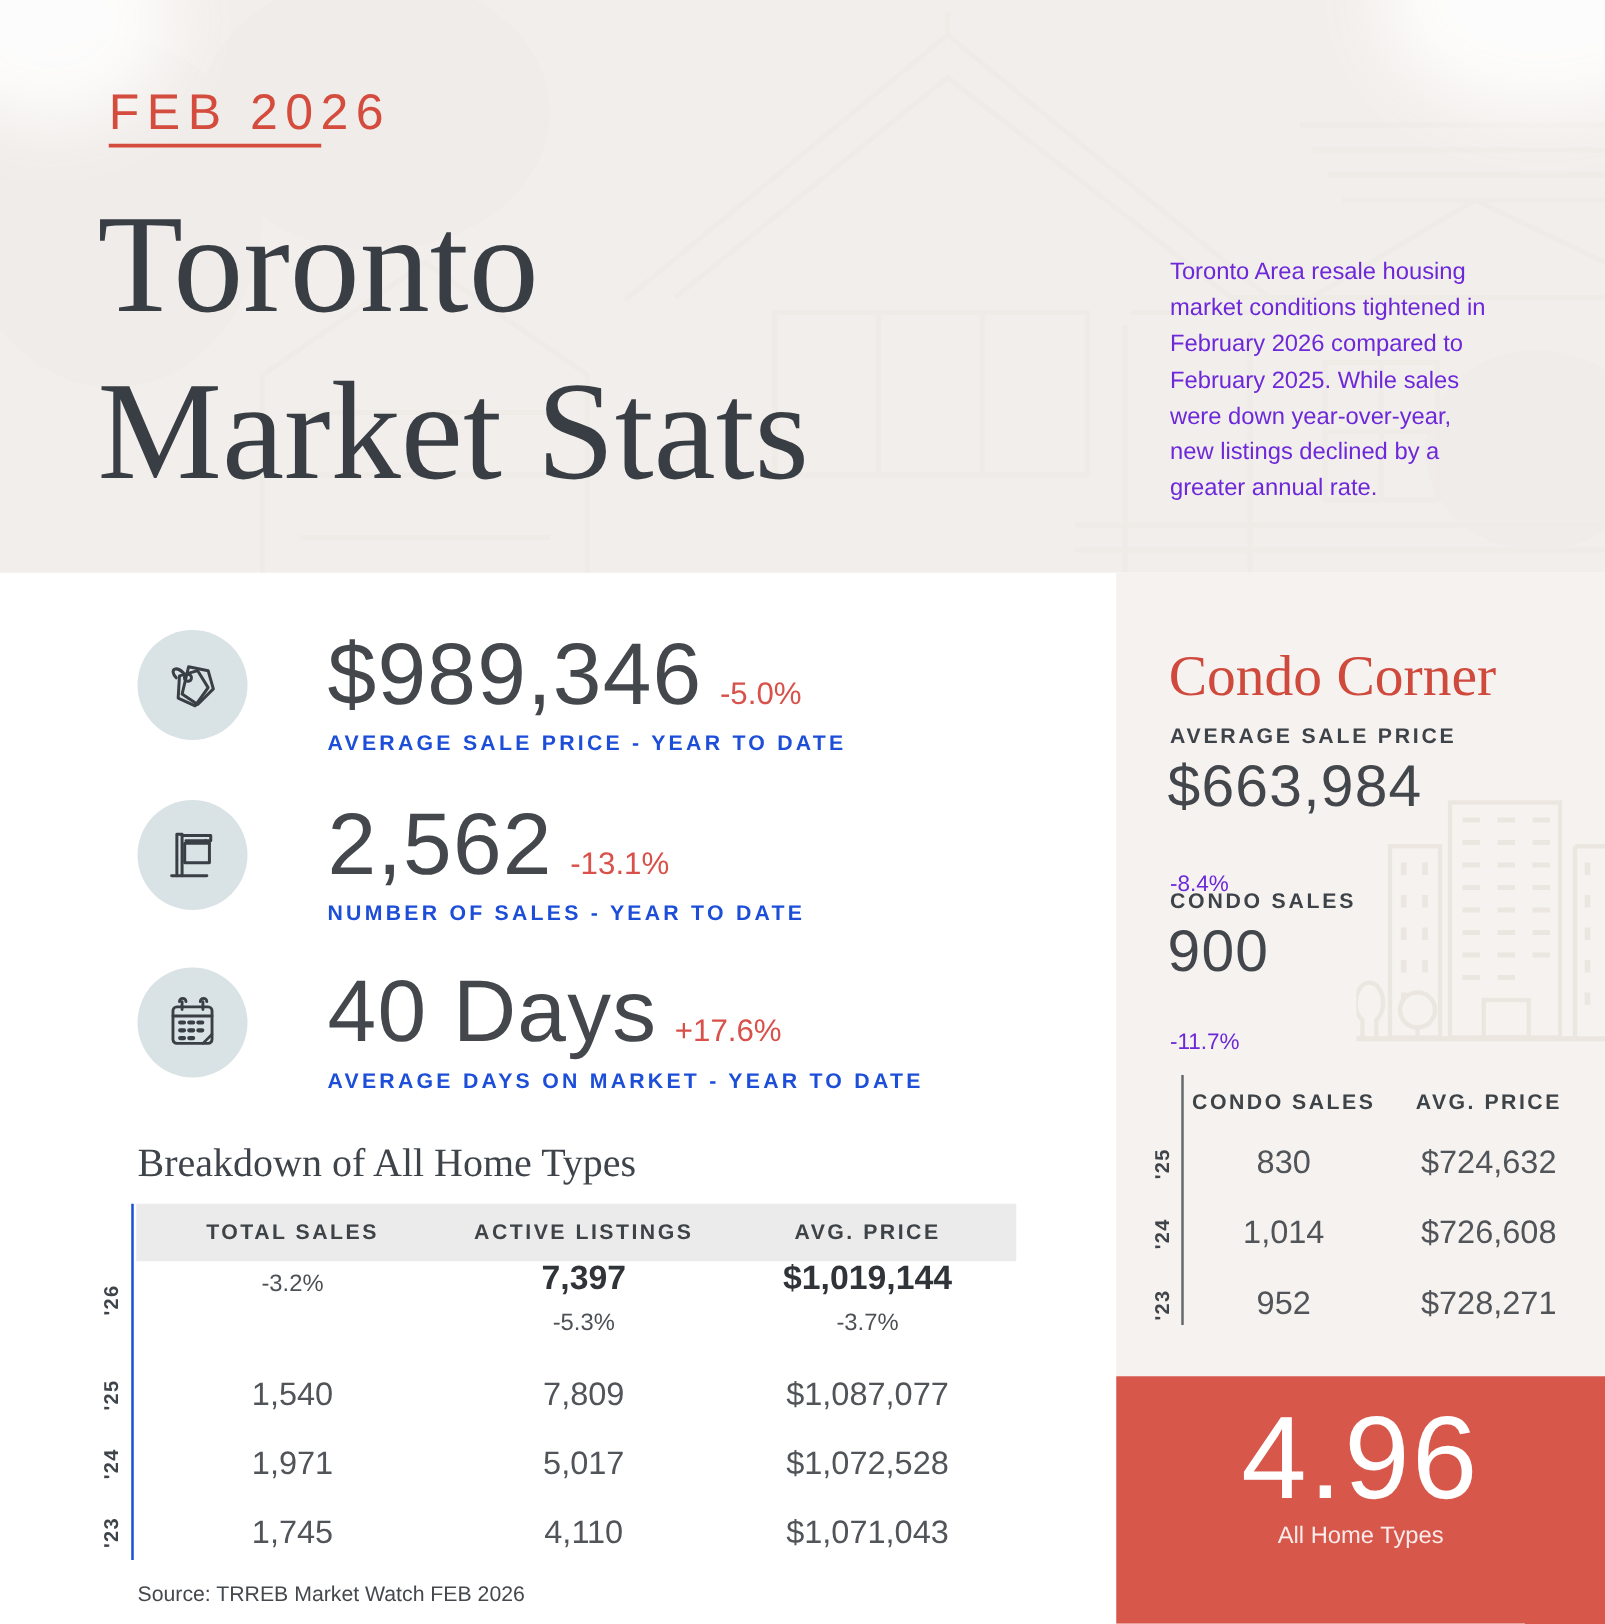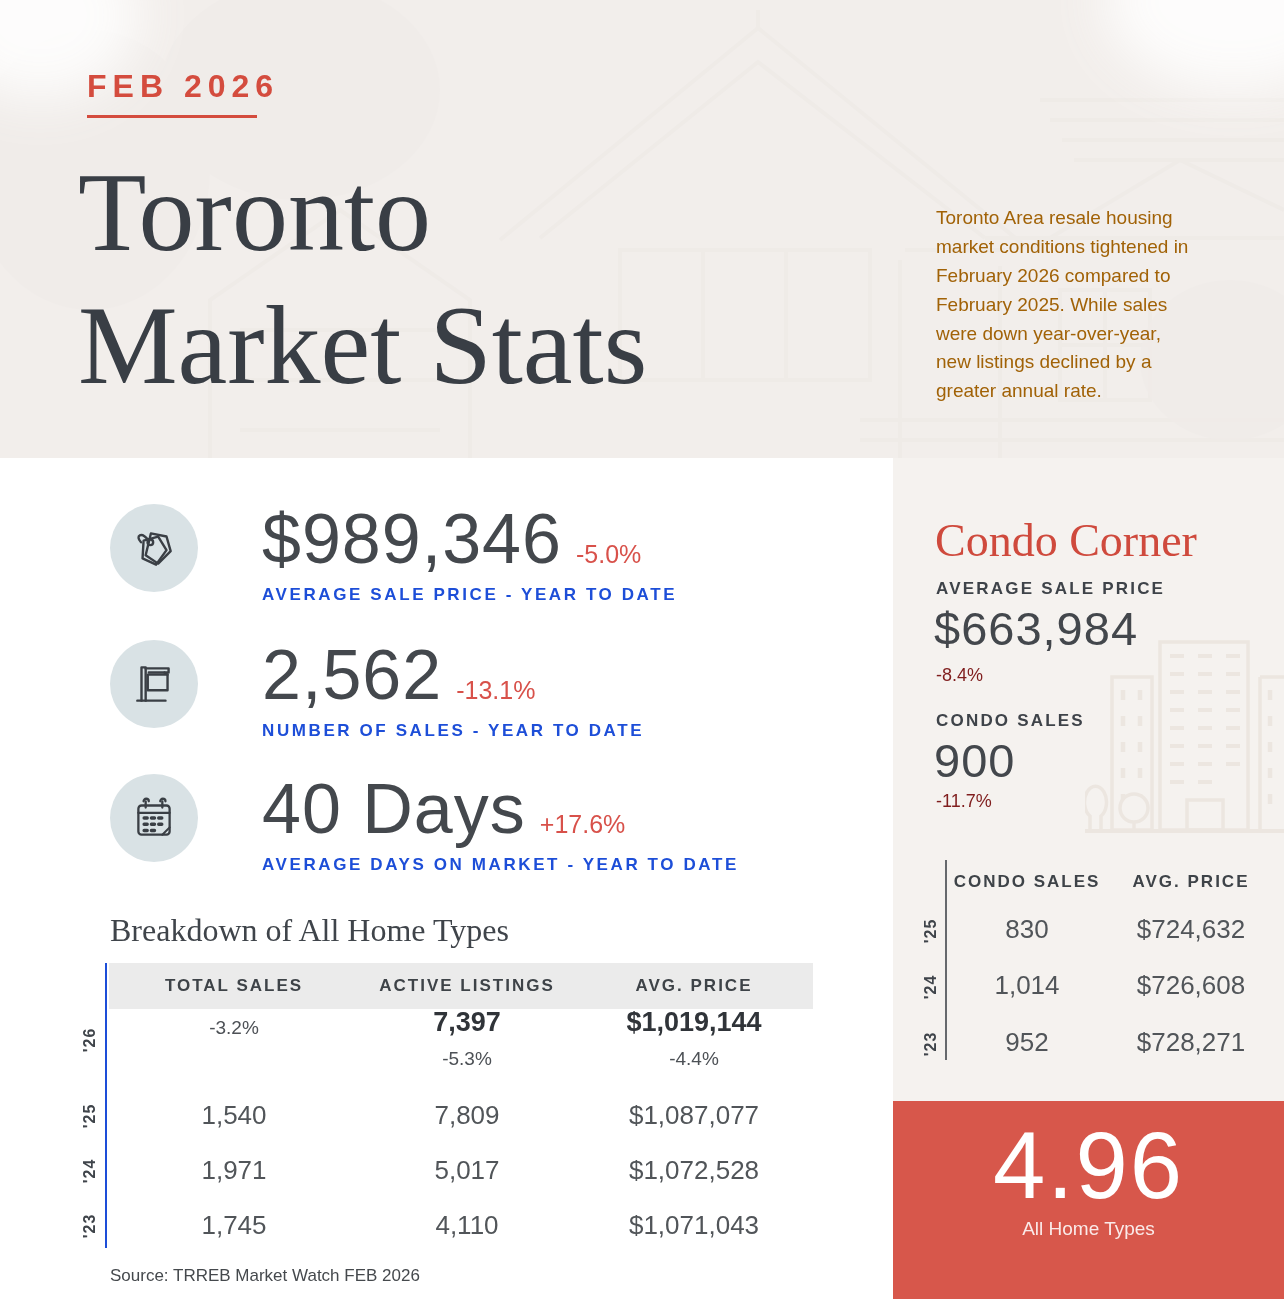--- a/index.html
+++ b/index.html
@@ -8,31 +8,31 @@
     position:relative; overflow:hidden; background:#ffffff;
     font-family:"Liberation Sans", sans-serif; color:#45494e;
   }
   
   .banner { position:absolute; left:0; top:0; width:1284px; height:458px; background:#f1eeeb; overflow:hidden; }
   .banner .photo { position:absolute; left:0; top:0; }
   .corner-glow { position:absolute; background:#ffffff; filter:blur(26px); border-radius:50%; opacity:.85; }
   .glow-tl { left:-60px; top:-70px; width:200px; height:170px; }
   .glow-tr { right:-80px; top:-90px; width:260px; height:180px; }
   .issue {
-    position:absolute; left:87px; top:68px; font-size:32px; font-weight:bold;
+    position:absolute; left:87px; top:68px; font-size:40px; font-weight:normal;
     letter-spacing:6px; color:#d44c3e;
   }
   .issue-underline { position:absolute; left:87px; top:115px; width:170px; height:3px; background:#d44c3e; }
   .main-title {
     position:absolute; left:78px; top:146px; font-family:"Liberation Serif", serif;
     font-size:112px; line-height:1.19; color:#393e45; font-weight:400;
   }
   .intro {
     position:absolute; left:936px; top:204px; width:256px;
-    font-size:19px; line-height:1.52; color:#a16207;
+    font-size:19px; line-height:1.52; color:#6d28d9;
   }
   
   .stat { position:absolute; left:110px; display:flex; align-items:flex-start;gap:12px; }
   .stat-1 { top:502px; } .stat-2 { top:638px; } .stat-3 { top:772px; }
   .stat-icon {
     width:88px; height:88px; border-radius:50%; background:#d9e2e5; flex:0 0 88px;
     display:flex; align-items:center; justify-content:center; margin-right:52px; margin-top:2px;
   }
   .stat-value {
     font-size:70px; line-height:1.06; font-weight:300; color:#44484d; letter-spacing:1px;
@@ -64,21 +64,21 @@
   .y26 { top:68px; } .y25 { top:144px; } .y24 { top:199px; } .y23 { top:254px; }
   .source { position:absolute; left:110px; top:1266px; font-size:17px; color:#45494d; }
   
   .panel { position:absolute; left:893px; top:458px; width:391px; height:643px; background:#f5f2ef; overflow:hidden; }
   .condo-art { position:absolute; left:192px; top:182px; }
   .condo-title { position:absolute; left:42px; top:56px; font-family:"Liberation Serif", serif; font-size:46px; color:#cf4a3d; }
   .p-label { position:absolute; left:43px; font-size:17px; font-weight:700; letter-spacing:2.2px; color:#3e4349; }
   .pl-1 { top:121px; } .pl-2 { top:253px; }
   .p-value { position:absolute; left:41px; font-size:47px; font-weight:300; color:#43474c; letter-spacing:1px; }
   .pv-1 { top:143px; } .pv-2 { top:275px; }
-  .p-change { position:absolute; left:43px; font-size:18px; color:#7f1d1d; }
+  .p-change { position:absolute; left:43px; font-size:18px; color:#6d28d9;margin-top:32px; }
   .pc-1 { top:207px; } .pc-2 { top:333px; }
   .table-condo { position:absolute; left:52px; top:402px; width:332px; height:200px; border-left:2px solid #66696d; }
   .chead, .crow { position:absolute; left:2px; width:328px; display:grid; grid-template-columns:156px 172px; text-align:center; }
   .chead { top:12px; }
   .crow .td { font-size:26px; color:#515559; }
   .crow-25 { top:54px; } .crow-24 { top:110px; } .crow-23 { top:167px; }
   .table-condo .year-label { left:-46px; }
   .cy25 { top:62px; } .cy24 { top:118px; } .cy23 { top:175px; }
   
   .inventory {
@@ -198,21 +198,21 @@
   <div class="trow trow-26">
     <div>
         <div class="pct">-3.2%</div>
       </div>
     <div>
         <div class="td">7,397</div>
         <div class="pct">-5.3%</div>
       </div>
     <div>
         <div class="td">$1,019,144</div>
-        <div class="pct">-4.4%</div>
+        <div class="pct">-3.7%</div>
       </div>
   </div>
 
   <div class="year-label y25">'25</div>
   <div class="trow trow-25">
     <div class="td">1,540</div>
     <div class="td">7,809</div>
     <div class="td">$1,087,077</div>
   </div>
 

